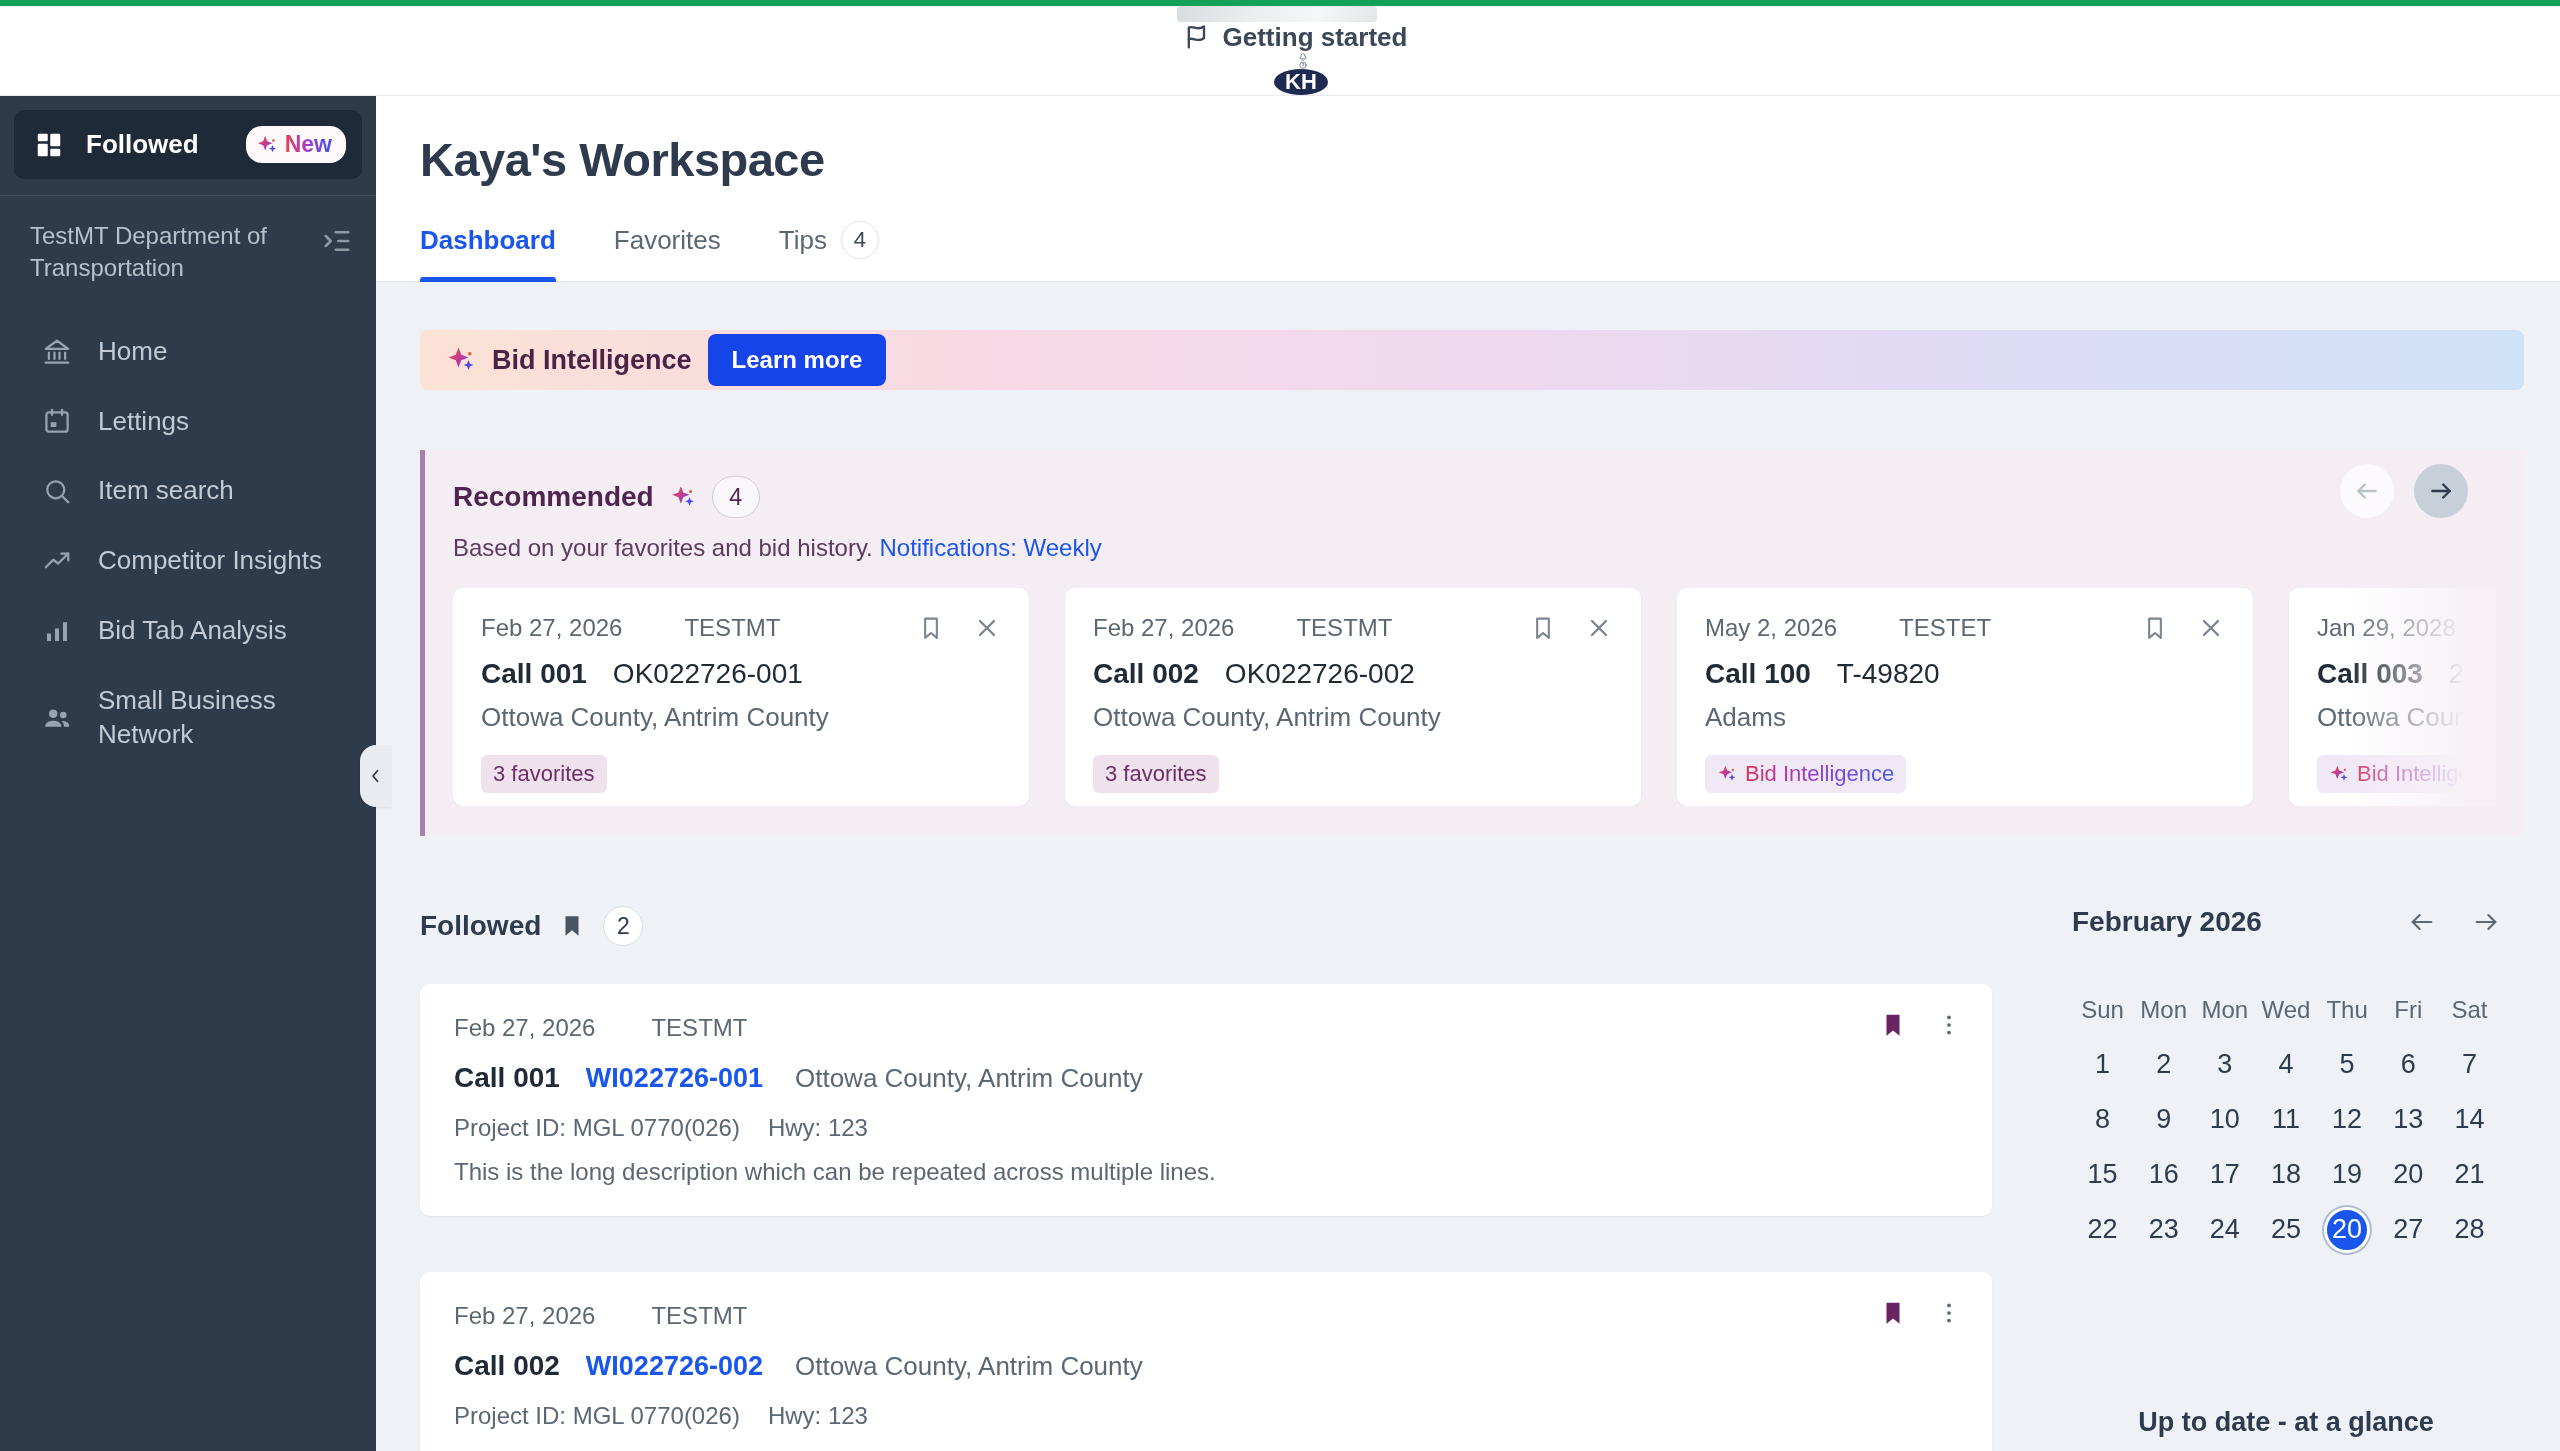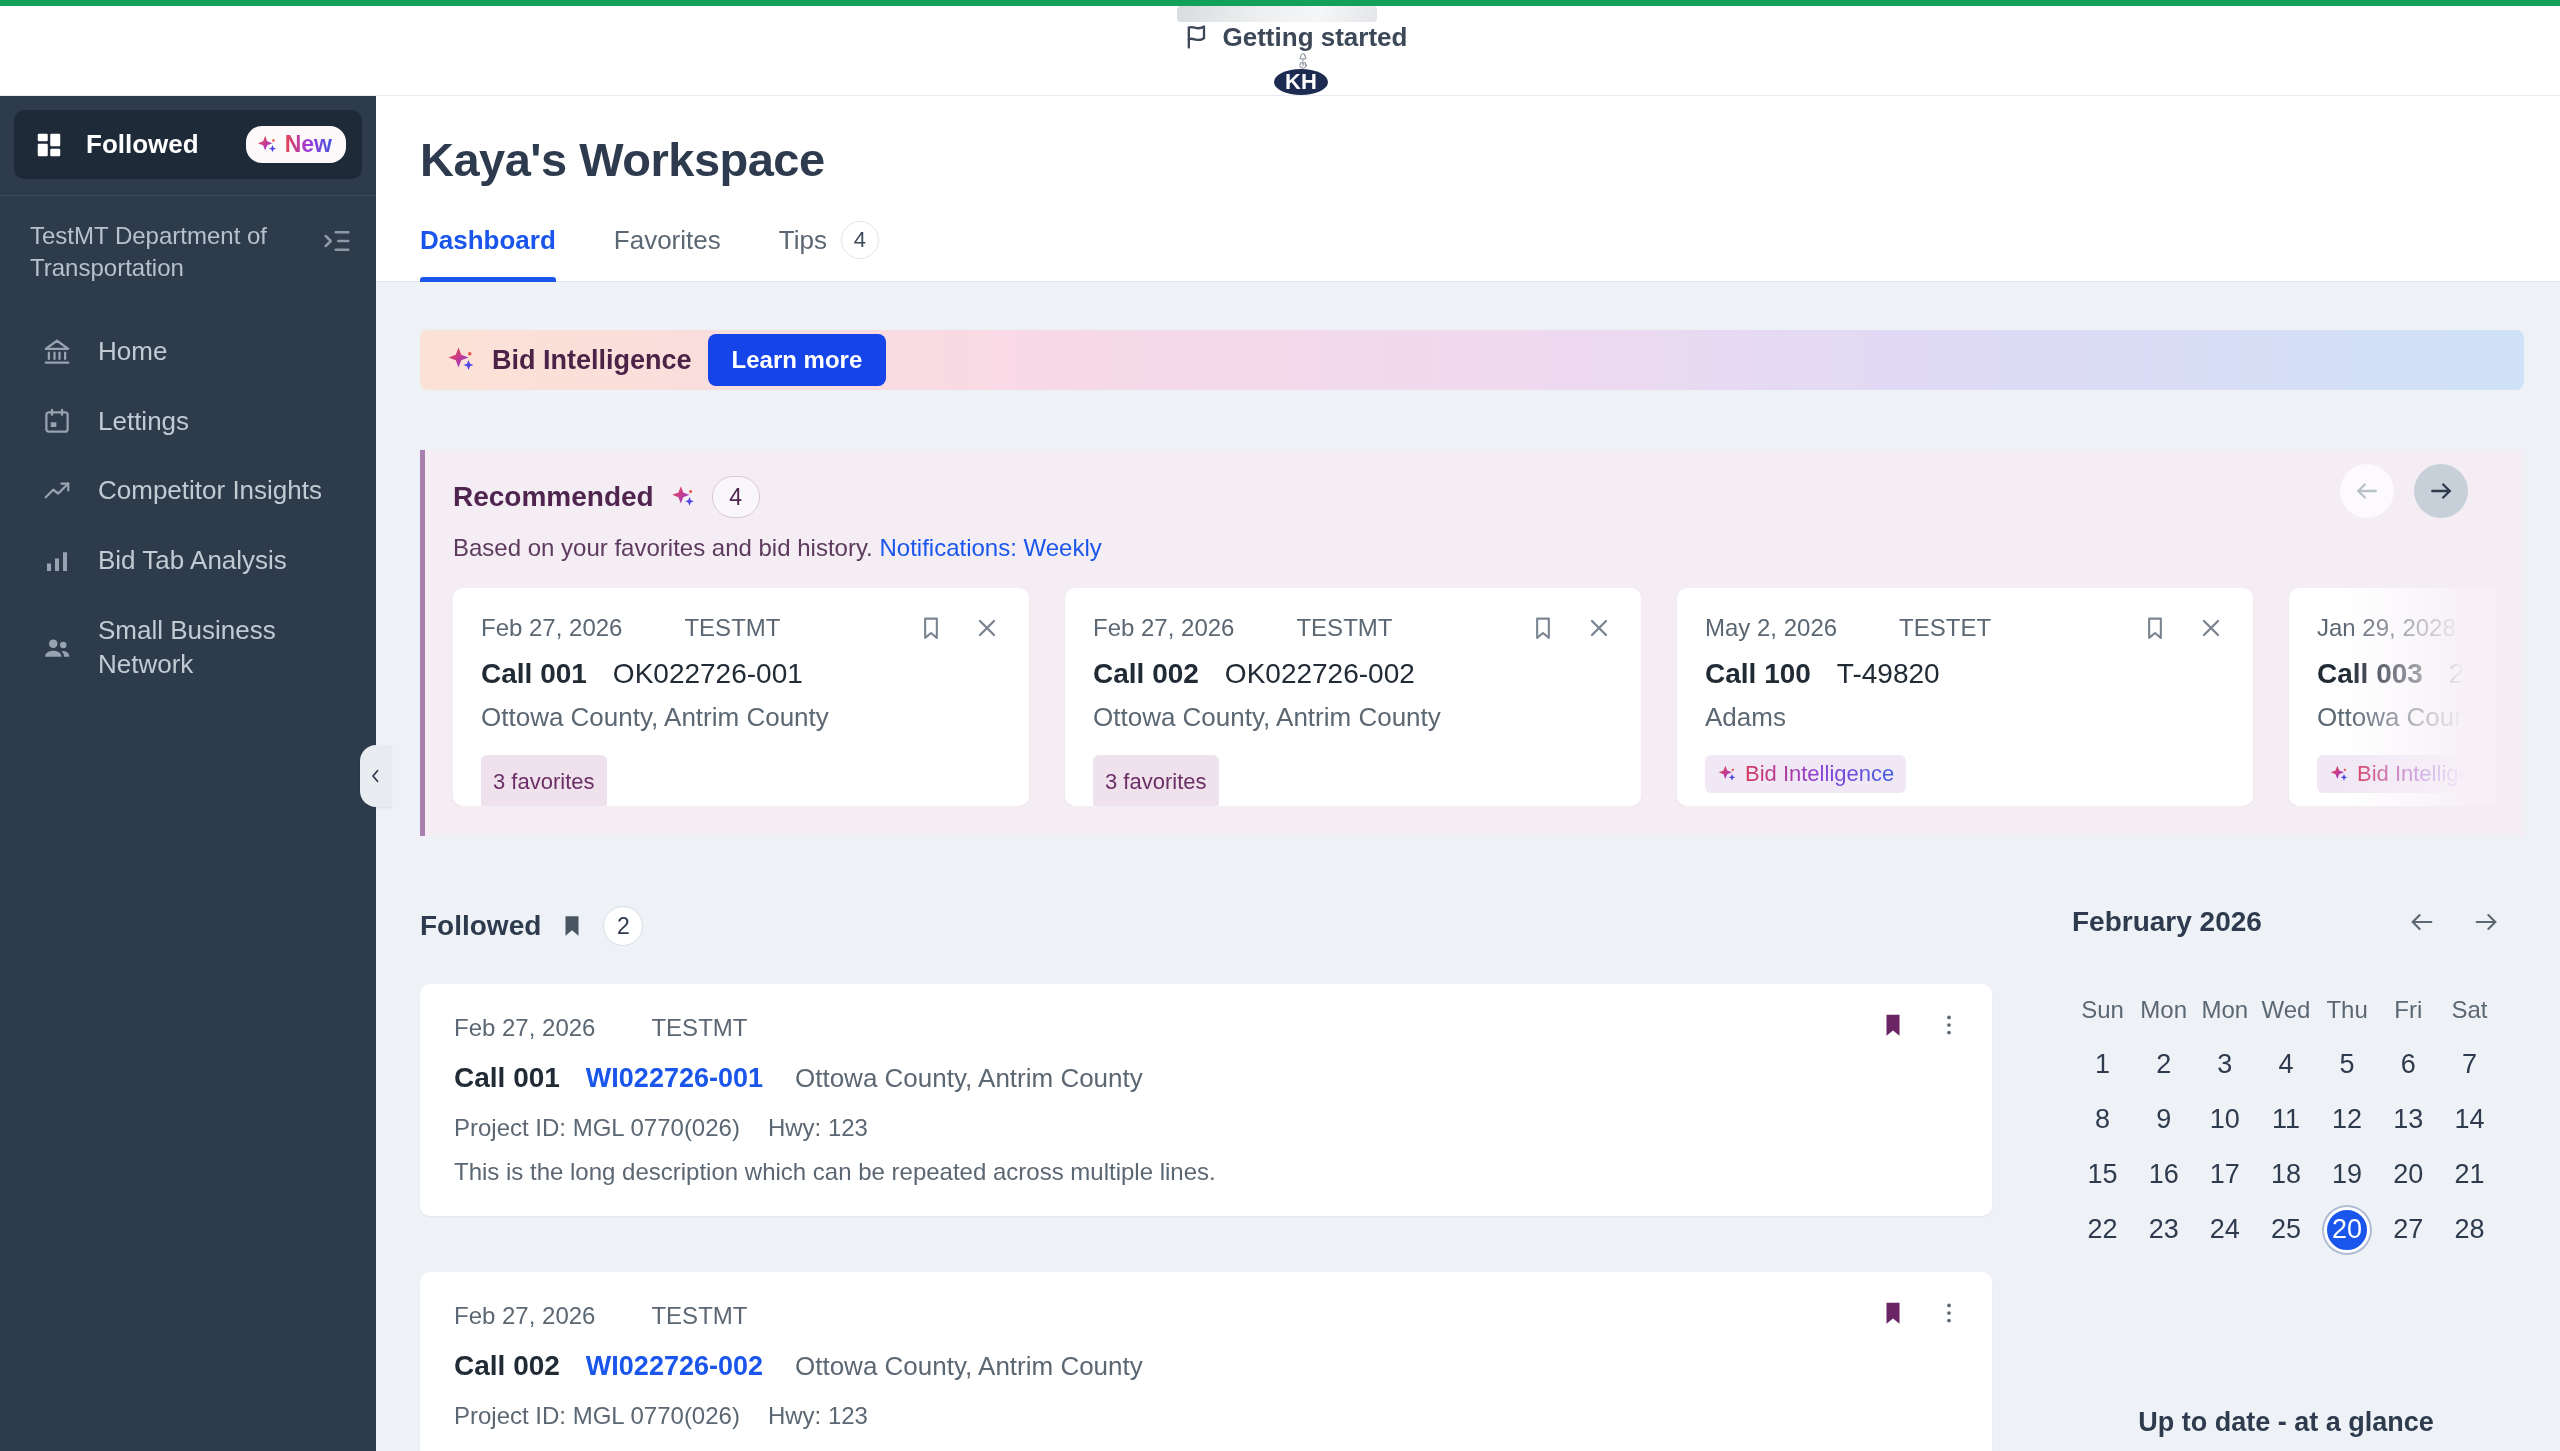--- a/index.html
+++ b/index.html
@@ -97,21 +97,21 @@
     padding:26px 28px; box-shadow:0 1px 2px rgba(16,24,40,.05); }
   .card-r1 { display:flex; align-items:center; font-size:24px; color:#5B6773; }
   .card-org { margin-left:62px; }
   .card-icons { margin-left:auto; display:flex; align-items:center; gap:28px; }
   .card-icons svg { width:28px; height:28px; color:#7A8591; cursor:pointer; }
   .card-r2 { margin-top:16px; display:flex; align-items:baseline; gap:26px; }
   .card-call { font-size:28px; font-weight:700; color:#212B36; }
   .card-code { font-size:28px; font-weight:500; color:#212B36; }
   .card-loc { margin-top:12px; font-size:26px; color:#5B6773; }
   .card-badges { margin-top:22px; display:flex; gap:16px; }
-  .badge-fav { background:#EFE2ED; color:#6B2F66; font-size:22px; border-radius:6px; padding:14px 12px; }
+  .badge-fav { background:#EFE2ED; color:#6B2F66; font-size:22px; border-radius:6px; padding:6px 12px; }
   .badge-bi { background:#F1E8F5; font-size:22px; border-radius:6px; padding:6px 12px;
     display:flex; align-items:center; gap:8px; }
   .badge-bi .spark { width:20px; height:20px; }
   .badge-bi-text { background:linear-gradient(90deg,#D8365C,#8B3FD6,#3F5FE0);
     -webkit-background-clip:text; background-clip:text; color:transparent; font-weight:500; }
 
   
   .lower { display:flex; margin-top:70px; align-items:flex-start; }
   .followed-col { width:1572px; flex:none; }
   .fol-head { display:flex; align-items:center; gap:18px; }
@@ -232,20 +232,27 @@
           </svg>
         <span class="nav-label">Home</span>
       </div>
       <div class="nav-item">
         <svg class="nav-icon" viewBox="0 0 24 24" fill="none" stroke="currentColor" stroke-width="1.8" stroke-linecap="round" stroke-linejoin="round">
             <rect x="3.5" y="5" width="17" height="15.5" rx="2"></rect>
             <path d="M8 3v4M16 3v4"></path>
             <rect x="7" y="13" width="4.5" height="3.8" fill="currentColor" stroke="none"></rect>
           </svg>
         <span class="nav-label">Lettings</span>
+      </div>
+      <div class="nav-item">
+        <svg class="nav-icon" viewBox="0 0 24 24" fill="none" stroke="currentColor" stroke-width="1.8" stroke-linecap="round">
+            <circle cx="11" cy="11" r="6.8"></circle>
+            <path d="M16 16l5 5"></path>
+          </svg>
+        <span class="nav-label">Item search</span>
       </div>
       <div class="nav-item">
         <svg class="nav-icon" viewBox="0 0 24 24" fill="none" stroke="currentColor" stroke-width="1.8" stroke-linecap="round" stroke-linejoin="round">
             <path d="M3 17l6-6 4 3 8-8"></path>
             <path d="M15.5 6H21v5.5"></path>
           </svg>
         <span class="nav-label">Competitor Insights</span>
       </div>
       <div class="nav-item">
         <svg class="nav-icon" viewBox="0 0 24 24" fill="currentColor">

